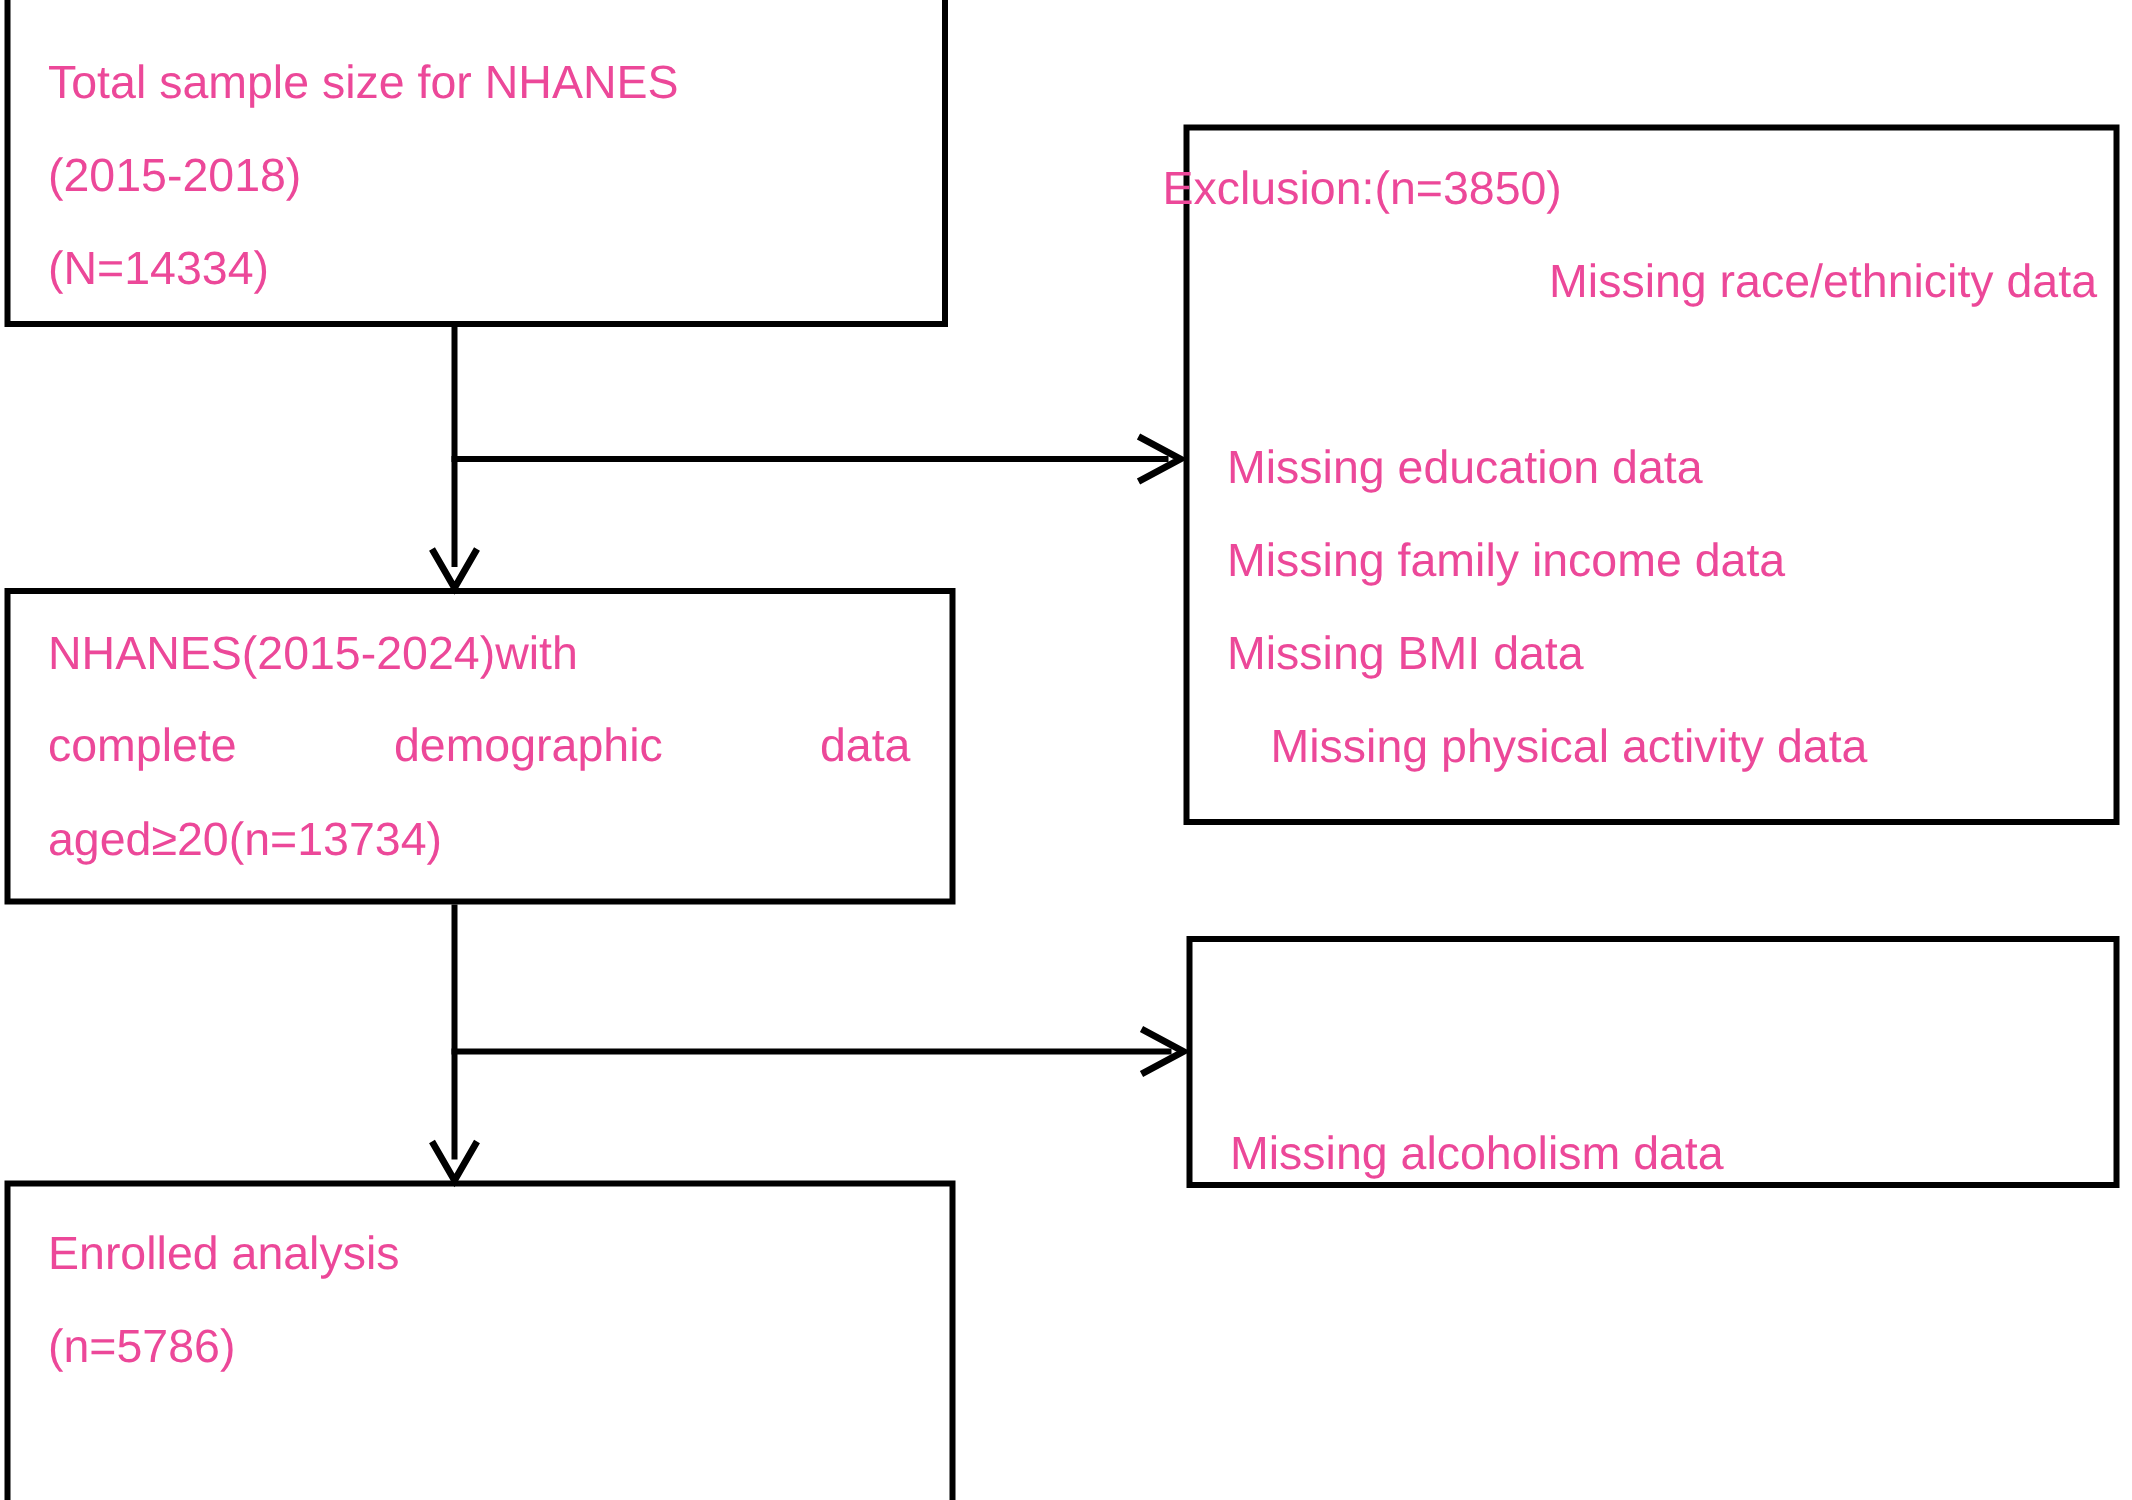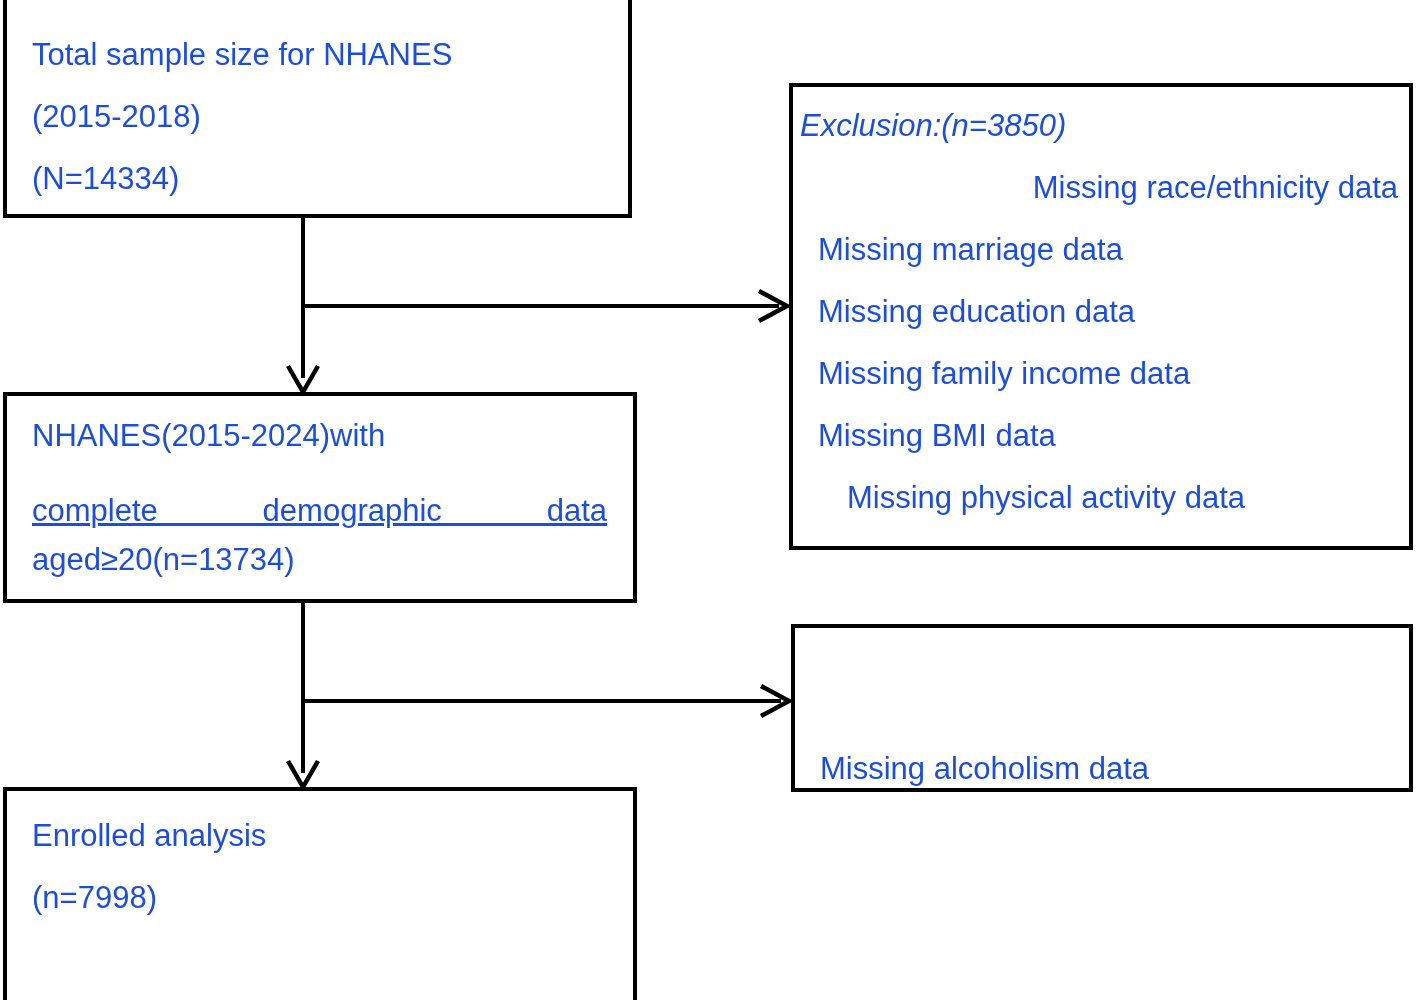--- a/index.html
+++ b/index.html
@@ -21,21 +21,21 @@
     position: absolute;
     box-sizing: border-box;
     border: 4px solid #000000;
     background: #ffffff;
   }
   .box-text {
     position: absolute;
     box-sizing: border-box;
     font-size: 31px;
     line-height: 62px;
-    color: #1d4ed8;
+    color: #ec4899;
     white-space: pre-wrap;
   }
   .justified {
     text-align: justify;
     text-justify: inter-word;
   }
   .justified::after {
     content: "";
     display: inline-block;
     width: 100%;
@@ -61,41 +61,40 @@
 
   <div class="node-box" style="left:3px; top:-8px; width:629px; height:226px;">
   </div>
   <div class="box-text" style="left:32px; top:24px; width:560px;">Total sample size for NHANES
 (2015-2018)
 (N=14334)</div>
 
   <div class="node-box" style="left:3px; top:392px; width:634px; height:211px;">
   </div>
   <div class="box-text" style="left:32px; top:405px; width:575px;">NHANES(2015-2024)with</div>
-  <div class="box-text justified" style="left:32px; top:480px; width:575px;text-decoration:underline;">complete demographic data</div>
+  <div class="box-text justified" style="left:32px; top:466px; width:575px;">complete demographic data</div>
   <div class="box-text" style="left:32px; top:529px; width:575px;">aged≥20(n=13734)</div>
 
   <div class="node-box" style="left:789px; top:83px; width:624px; height:467px;">
   </div>
-  <div class="box-text" style="left:800px; top:95px; width:580px;font-style:italic;">Exclusion:(n=3850)</div>
+  <div class="box-text" style="left:775px; top:95px; width:580px;">Exclusion:(n=3850)</div>
   <div class="box-text" style="left:818px; top:157px; width:580px;text-align:right;">Missing race/ethnicity data</div>
-  <div class="box-text" style="left:818px; top:219px; width:580px;">Missing marriage data</div>
   <div class="box-text" style="left:818px; top:343px; width:580px;">Missing family income data</div>
   <div class="box-text" style="left:818px; top:281px; width:580px;">Missing education data</div>
   <div class="box-text" style="left:818px; top:405px; width:580px;">Missing BMI data</div>
   <div class="box-text" style="left:818px; top:467px; width:580px;margin-left:29px;">Missing physical activity data</div>
 
   <div class="node-box" style="left:791px; top:624px; width:622px; height:168px;">
   </div>
   <div class="box-text" style="left:820px; top:738px; width:580px;">Missing alcoholism data</div>
 
   <div class="node-box" style="left:3px; top:787px; width:634px; height:221px;">
   </div>
   <div class="box-text" style="left:32px; top:805px; width:575px;">Enrolled analysis
-(n=7998)</div>
+(n=5786)</div>
 
   <div class="line-v" style="left:301px; top:218px; height:160px;"></div>
   <div class="arrow-down" style="left:286px; top:360px; width:34px; height:34px;">
     <svg width="34" height="34" viewBox="0 0 34 34">
       <polyline points="2,6 17,32 32,6" fill="none" stroke="#000000" stroke-width="4.5"></polyline>
     </svg>
   </div>
 
   <div class="line-h" style="left:301px; top:304px; width:478px;"></div>
   <div class="arrow-right" style="left:753px; top:289px; width:36px; height:34px;">

